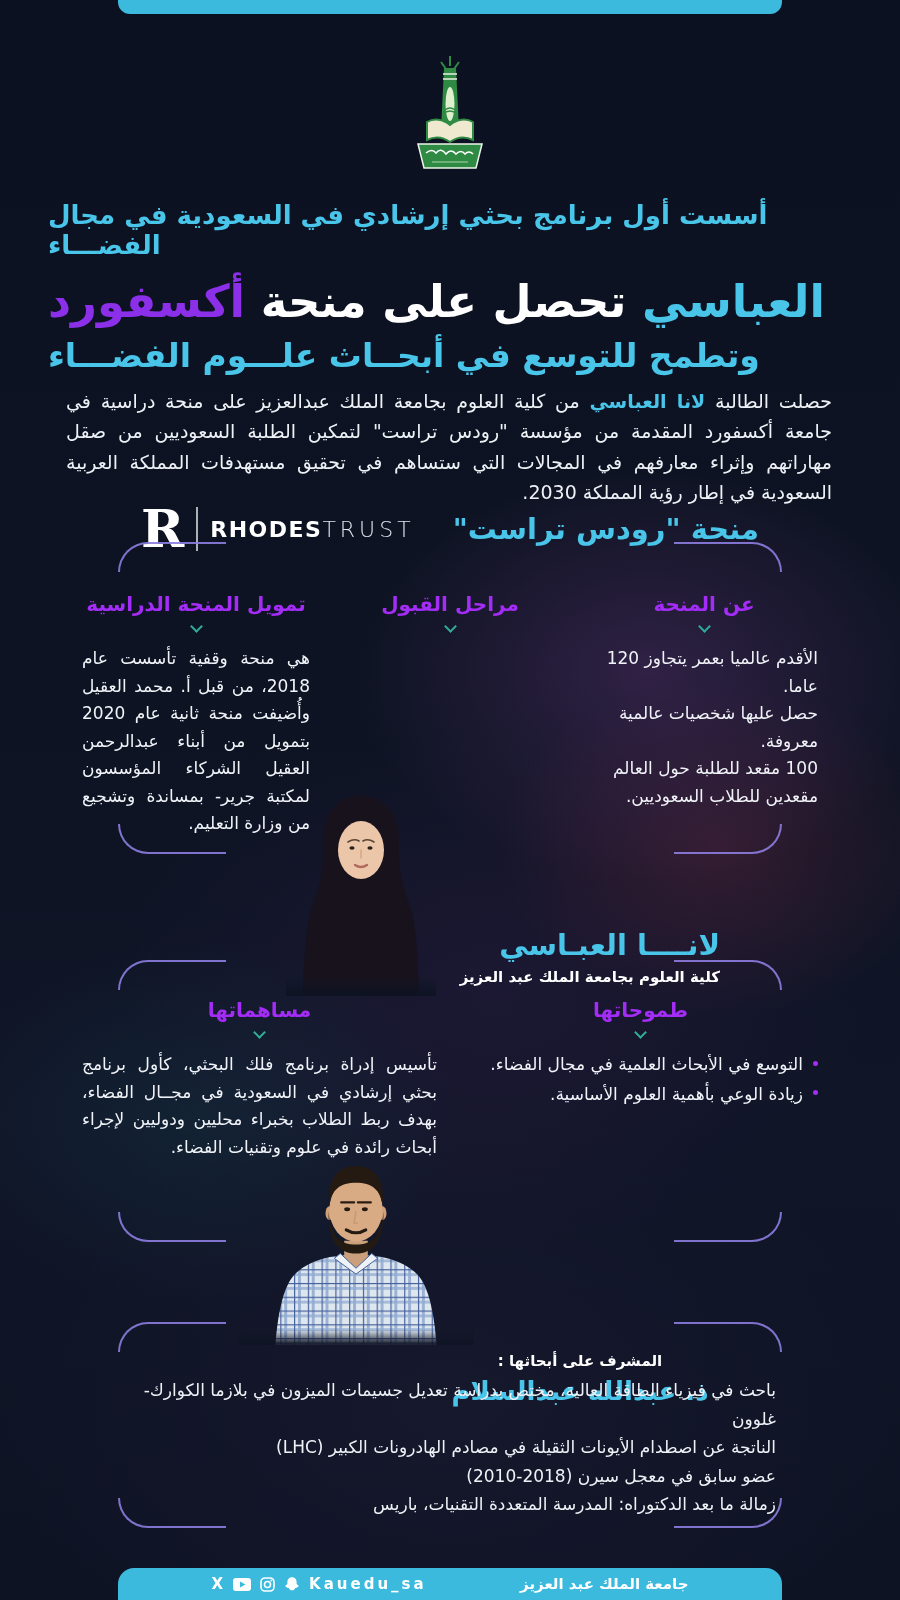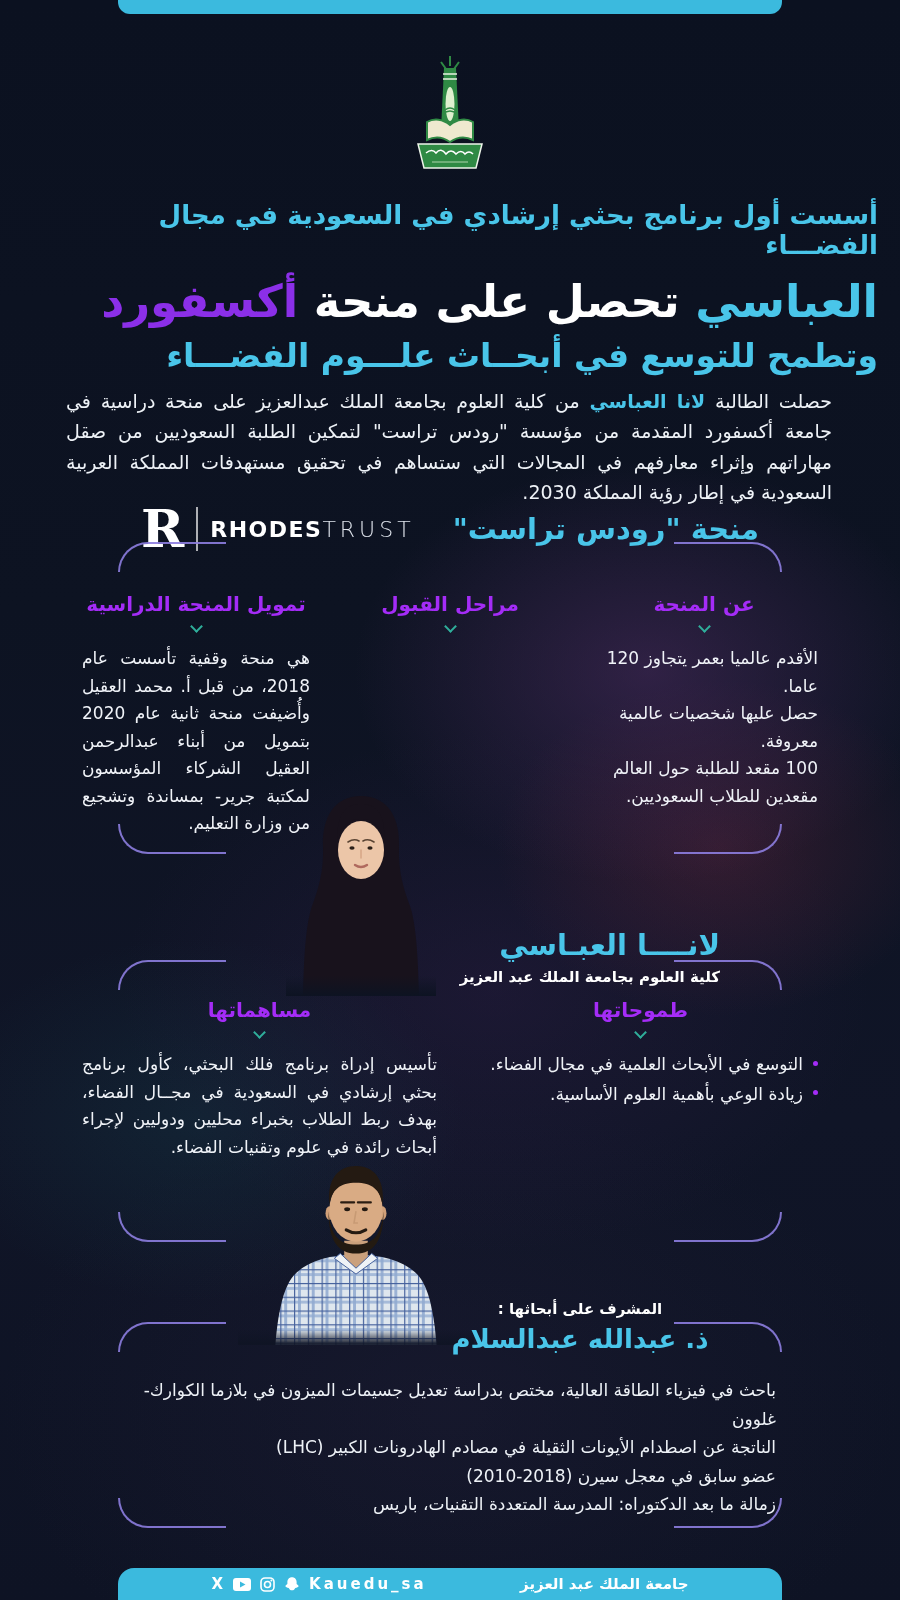--- a/index.html
+++ b/index.html
@@ -31,21 +31,21 @@
   .s2{width:1px;height:1px;opacity:.6;
     box-shadow:90px 140px #9fb6d8,250px 330px #9fb6d8,430px 210px #9fb6d8,610px 290px #9fb6d8,
     810px 420px #c9a9d8,720px 680px #c9a9d8,560px 740px #9fb6d8,330px 700px #9fb6d8,140px 800px #9fb6d8,
     460px 930px #c9a9d8,690px 1120px #9fb6d8,240px 1030px #9fb6d8,100px 1220px #9fb6d8,380px 1200px #9fb6d8,
     640px 1420px #9fb6d8,760px 1520px #9fb6d8,280px 1520px #9fb6d8,130px 1430px #9fb6d8,845px 940px #c9a9d8,
     845px 1120px #9fb6d8,50px 1100px #9fb6d8,540px 1100px #c9a9d8,610px 550px #9fb6d8,170px 640px #9fb6d8}
   .top-bar{position:absolute;top:0;left:118px;width:664px;height:14px;background:var(--bar);
     border-radius:0 0 12px 12px}
   .kau-logo{position:absolute;top:52px;left:410px;width:80px}
   
-  .headline{position:absolute;top:200px;left:58px;width:820px;text-align:right}
+  .headline{position:absolute;top:200px;left:48px;width:820px;text-align:left}
   .h-line1{color:var(--cyan);font-size:26px;font-weight:bold;letter-spacing:.2px}
   .h-line2{margin-top:16px;font-size:45px;font-weight:bold;line-height:1.15}
   .h-line2 .cy{color:var(--cyan)} .h-line2 .wh{color:#fff} .h-line2 .vi{color:var(--violet)}
   .h-line3{margin-top:8px;color:var(--cyan);font-size:33px;font-weight:bold}
   .intro{position:absolute;top:386px;right:68px;width:766px;font-size:19px;line-height:1.6;
     text-align:justify;text-align-last:right;color:#eef2f7}
   .intro .cy{color:var(--cyan);font-weight:bold}
   
   .rhodes-header{position:absolute;top:506px;left:0;width:100%;display:flex;
     justify-content:center;align-items:center;gap:38px}
@@ -76,21 +76,21 @@
   .col li::before{content:"";position:absolute;right:0;top:.58em;width:5px;height:5px;
     border-radius:50%;background:var(--purple)}
   .rhodes-cols{top:592px}
   .lana-cols{top:998px}
   
   .lana-photo{position:absolute;top:784px;left:286px;width:150px}
   .lana-title{position:absolute;top:928px;left:420px;width:300px;text-align:right}
   .p-name{color:var(--cyan);font-size:29px;font-weight:bold}
   .p-sub{margin-top:6px;color:#fff;font-size:15px;font-weight:bold}
   .sup-photo{position:absolute;top:1158px;left:238px;width:236px}
-  .sup-title{position:absolute;top:1300px;left:430px;width:300px;text-align:center}
+  .sup-title{position:absolute;top:1352px;left:430px;width:300px;text-align:center}
   .sup-label{color:#fff;font-size:15px;font-weight:bold}
   .sup-name{margin-top:6px;color:var(--cyan);font-size:26px;font-weight:bold}
   .bio{position:absolute;top:1376px;right:124px;width:664px;text-align:right;
     font-size:17px;line-height:1.68;color:#eef2f7}
   
   .footer-bar{position:absolute;bottom:0;left:118px;width:664px;height:32px;background:var(--bar);
     border-radius:16px 16px 0 0;display:flex;align-items:center;justify-content:space-evenly}
   .f-uni{color:#fff;font-size:15px;font-weight:bold}
   .f-social{direction:ltr;display:flex;align-items:center;gap:9px;color:#fff}
   .f-x{font-size:15px;font-weight:bold;letter-spacing:1px}

